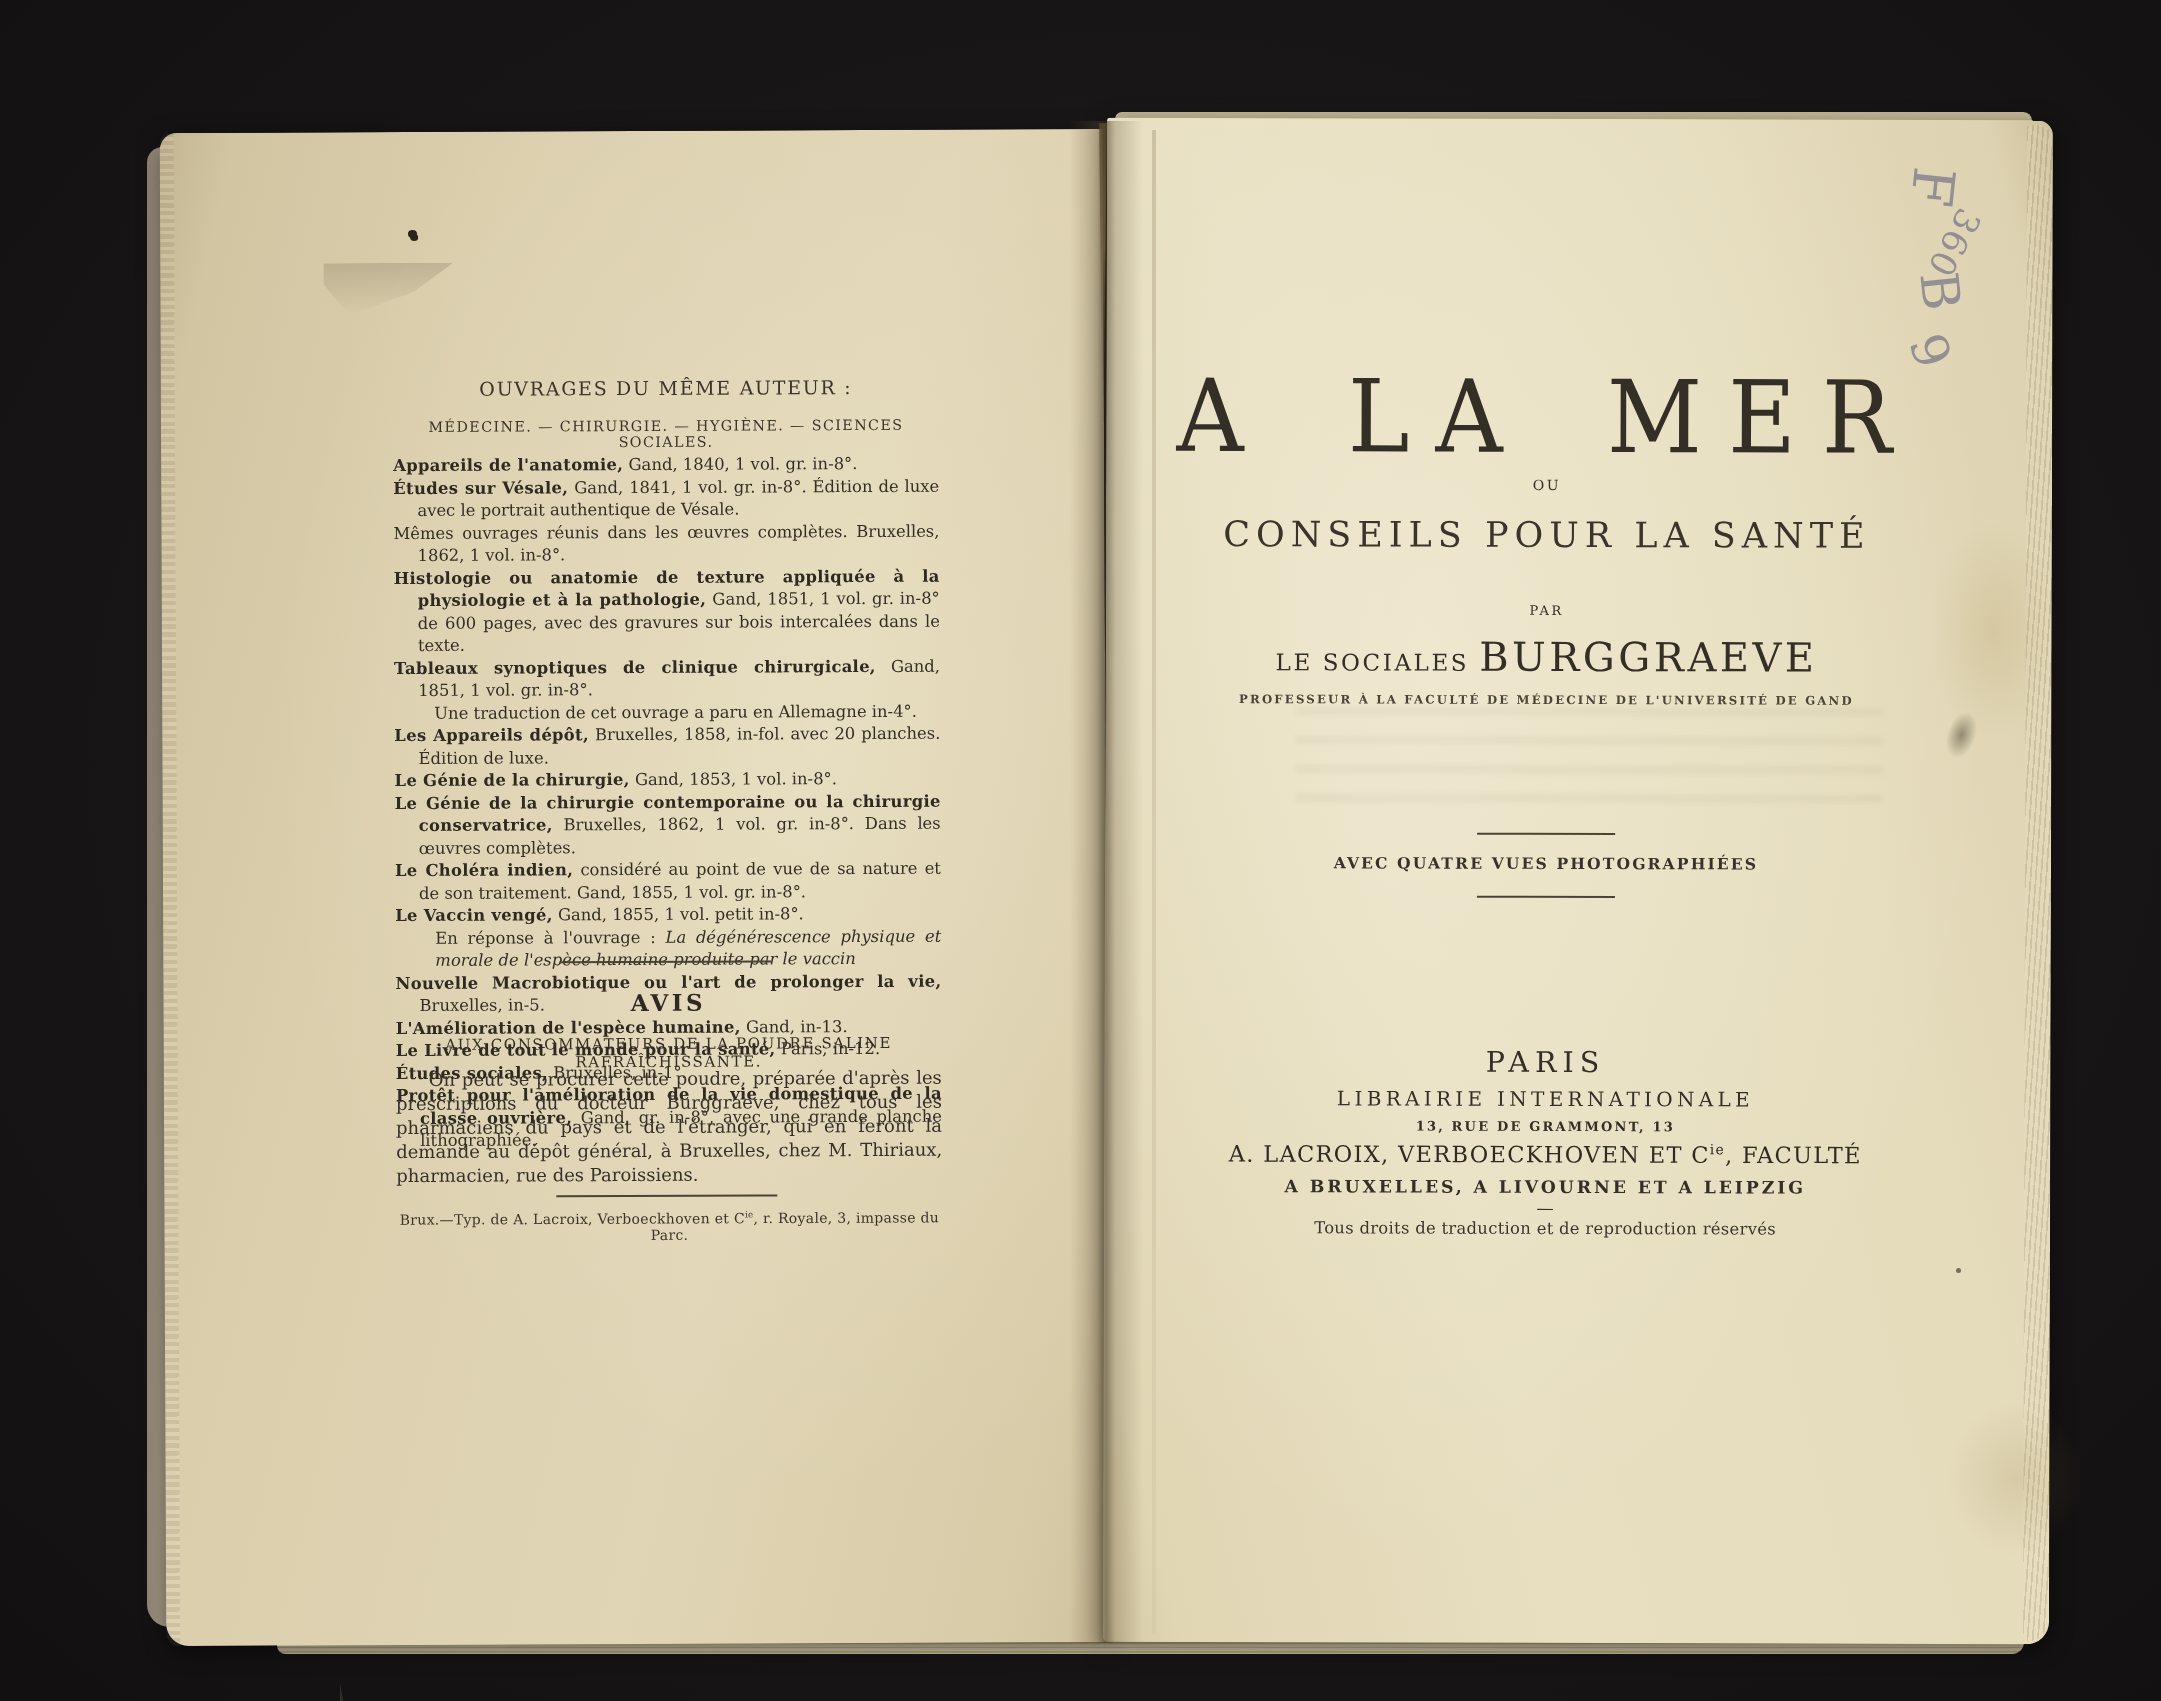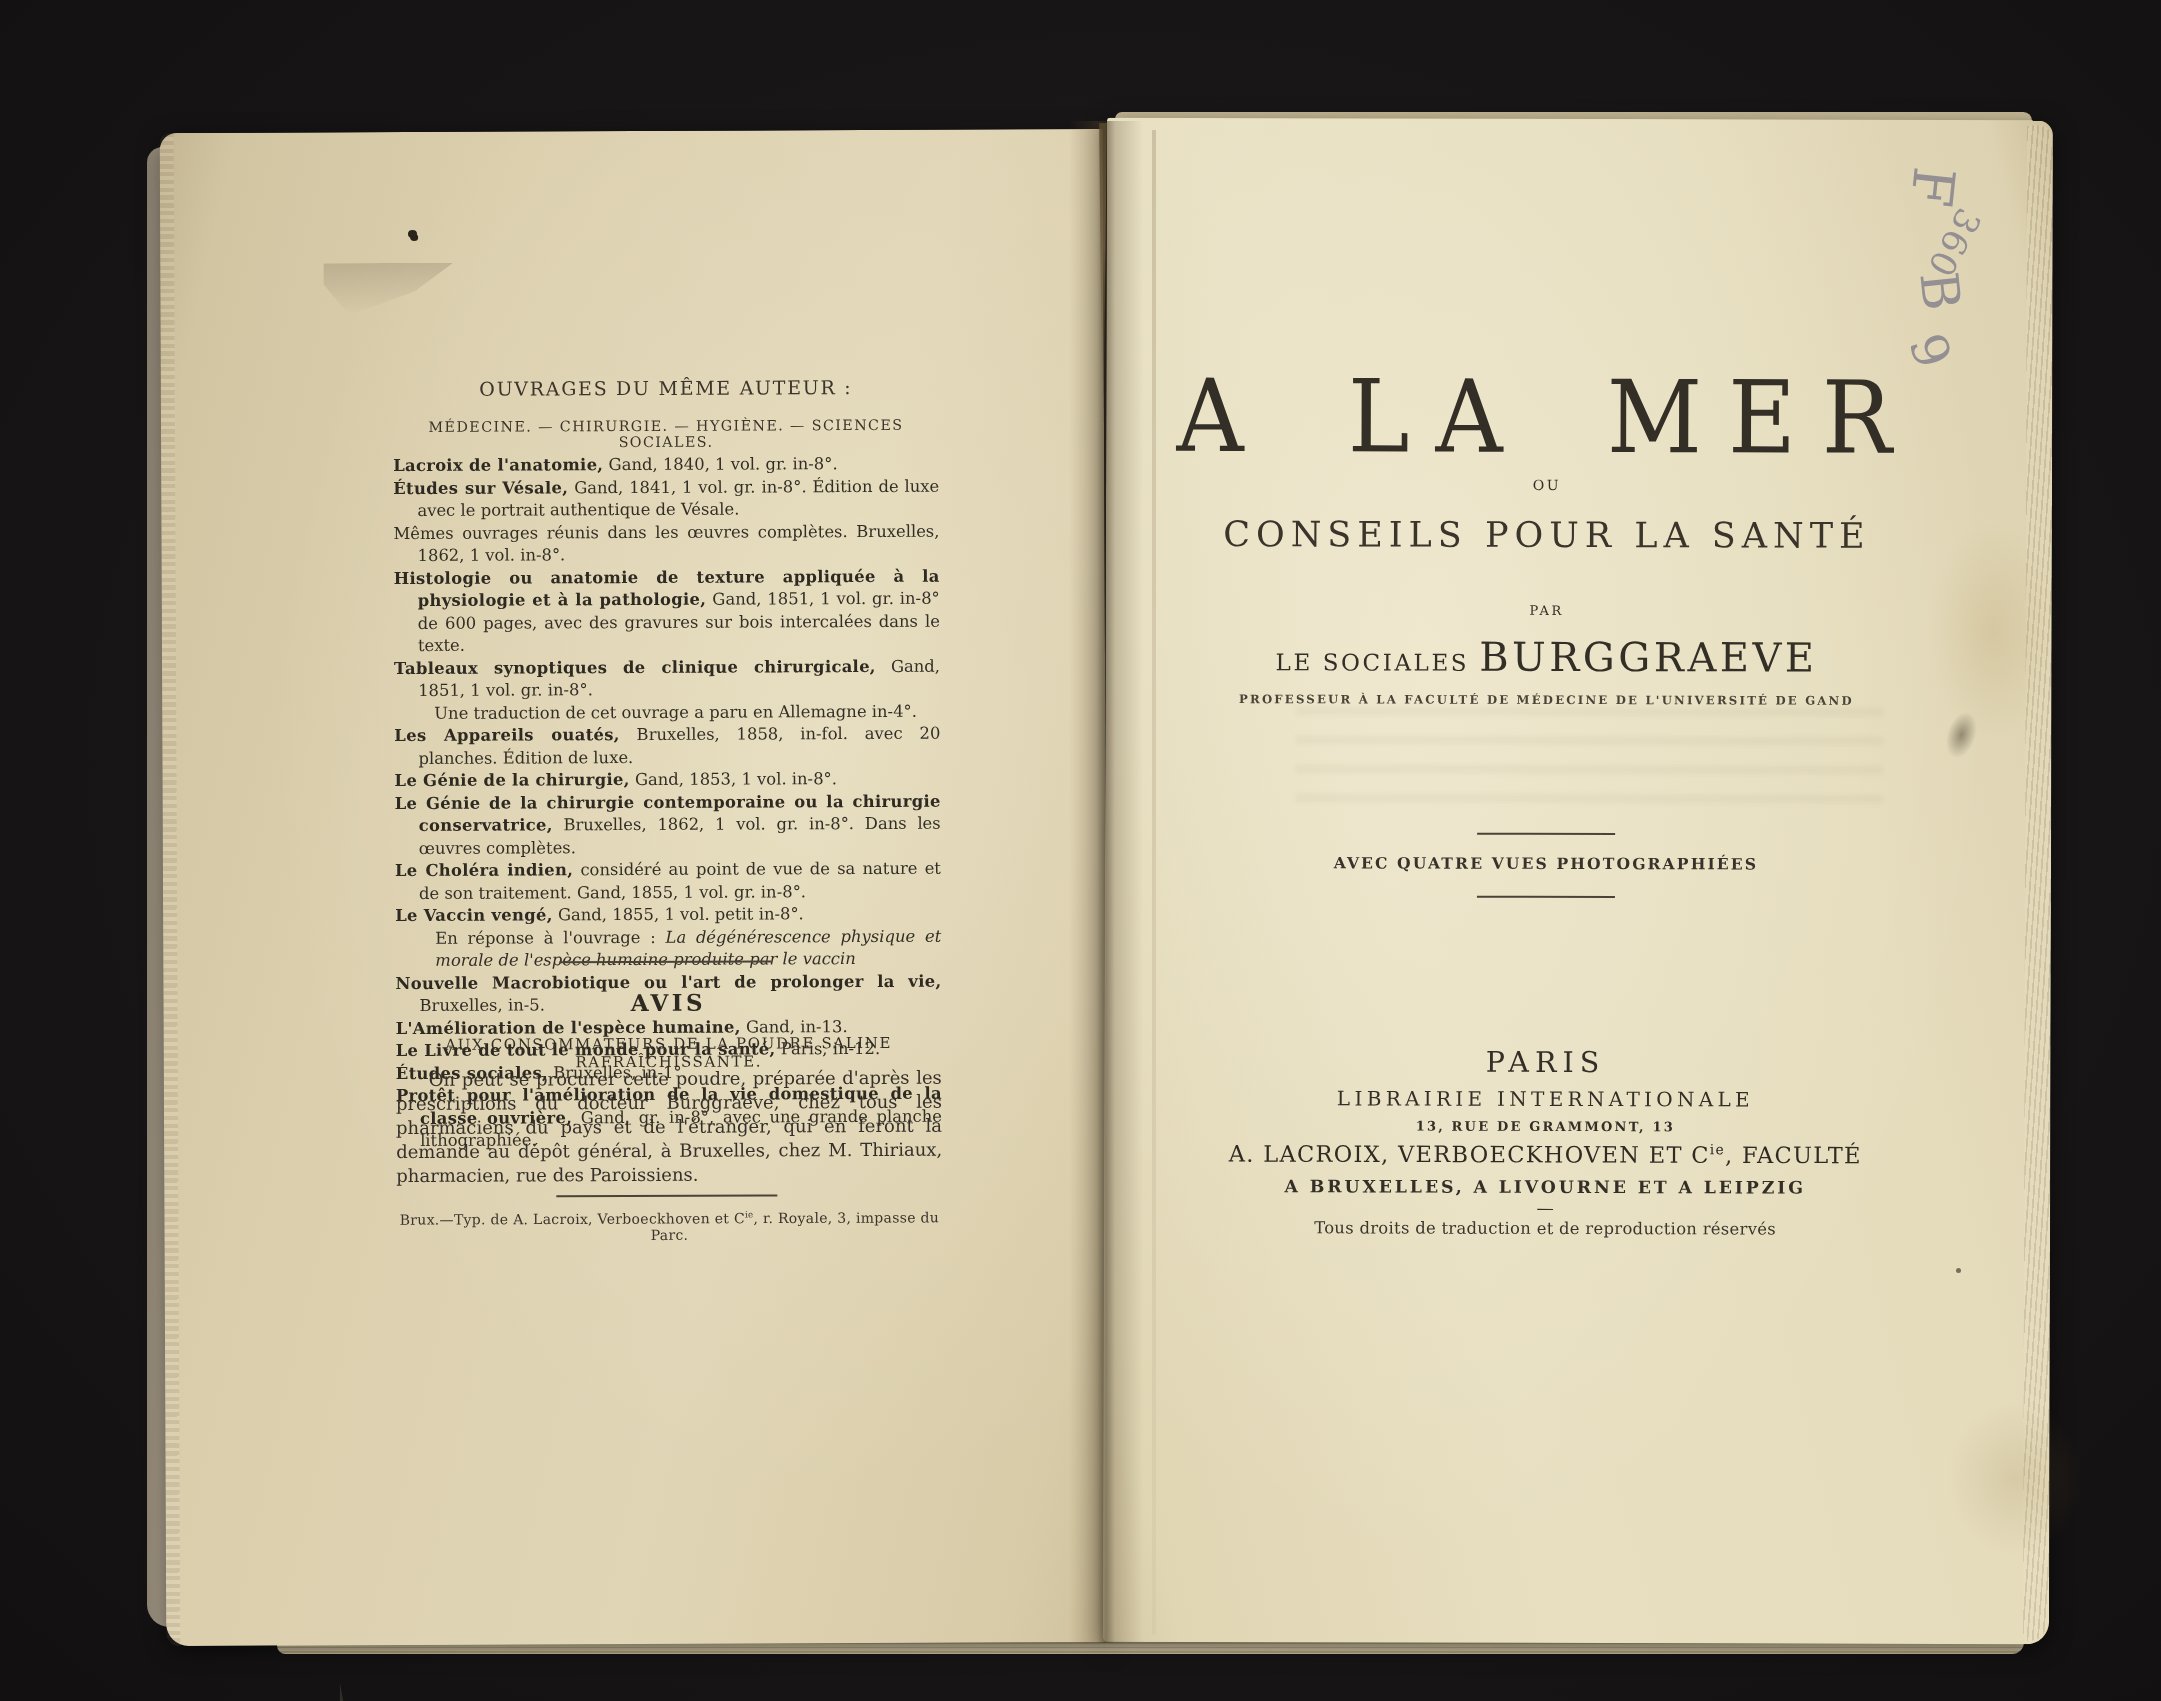--- a/index.html
+++ b/index.html
@@ -150,27 +150,27 @@
   <div class="sheets-top-right"></div>
 
   <div class="page page-left">
     <div class="tear-tl"></div>
     <div class="curl-bl"></div>
     <div class="speck" style="left:250px;top:102px;width:7.8px;height:7px;"></div>
     <div class="lp-content">
       <div class="lp-center" id="lp-header">OUVRAGES DU MÊME AUTEUR :</div>
       <div class="lp-center" id="lp-subheader">MÉDECINE. — CHIRURGIE. — HYGIÈNE. — SCIENCES SOCIALES.</div>
       <div class="works">
-          <div class="work hang"><span class="wb">Lacroix de l'anatomie,</span><span> Gand, 1840, 1 vol. gr. in-8°.</span></div>
+          <div class="work hang"><span class="wb">Appareils de l'anatomie,</span><span> Gand, 1840, 1 vol. gr. in-8°.</span></div>
           <div class="work hang"><span class="wb">Études sur Vésale,</span><span> Gand, 1841, 1 vol. gr. in-8°. Édition de luxe avec le portrait authentique de Vésale.</span></div>
           <div class="work hang"><span class="wb"></span><span>Mêmes ouvrages réunis dans les œuvres complètes. Bruxelles, 1862, 1 vol. in-8°.</span></div>
           <div class="work hang"><span class="wb">Histologie ou anatomie de texture appliquée à la physiologie et à la pathologie,</span><span> Gand, 1851, 1 vol. gr. in-8° de 600 pages, avec des gravures sur bois intercalées dans le texte.</span></div>
           <div class="work hang"><span class="wb">Tableaux synoptiques de clinique chirurgicale,</span><span> Gand, 1851, 1 vol. gr. in-8°.</span></div>
           <div class="work note"><span class="wb"></span><span>Une traduction de cet ouvrage a paru en Allemagne in-4°.</span></div>
-          <div class="work hang"><span class="wb">Les Appareils ouatés,</span><span> Bruxelles, 1858, in-fol. avec 20 planches. Édition de luxe.</span></div>
+          <div class="work hang"><span class="wb">Les Appareils dépôt,</span><span> Bruxelles, 1858, in-fol. avec 20 planches. Édition de luxe.</span></div>
           <div class="work hang"><span class="wb">Le Génie de la chirurgie,</span><span> Gand, 1853, 1 vol. in-8°.</span></div>
           <div class="work hang"><span class="wb">Le Génie de la chirurgie contemporaine ou la chirurgie conservatrice,</span><span> Bruxelles, 1862, 1 vol. gr. in-8°. Dans les œuvres complètes.</span></div>
           <div class="work hang"><span class="wb">Le Choléra indien,</span><span> considéré au point de vue de sa nature et de son traitement. Gand, 1855, 1 vol. gr. in-8°.</span></div>
           <div class="work hang"><span class="wb">Le Vaccin vengé,</span><span> Gand, 1855, 1 vol. petit in-8°.</span></div>
           <div class="work note"><span class="wb"></span><span>En réponse à l'ouvrage : </span><span class="wi">La dégénérescence physique et morale de l'espèce humaine produite par le vaccin</span></div>
           <div class="work hang"><span class="wb">Nouvelle Macrobiotique ou l'art de prolonger la vie,</span><span> Bruxelles, in-5.</span></div>
           <div class="work hang"><span class="wb">L'Amélioration de l'espèce humaine,</span><span> Gand, in-13.</span></div>
           <div class="work hang"><span class="wb">Le Livre de tout le monde pour la santé,</span><span> Paris, in-12.</span></div>
           <div class="work hang"><span class="wb">Études sociales,</span><span> Bruxelles, in-1°.</span></div>
           <div class="work hang"><span class="wb">Protêt pour l'amélioration de la vie domestique de la classe ouvrière,</span><span> Gand, gr. in-8°, avec une grande planche lithographiée.</span></div>

